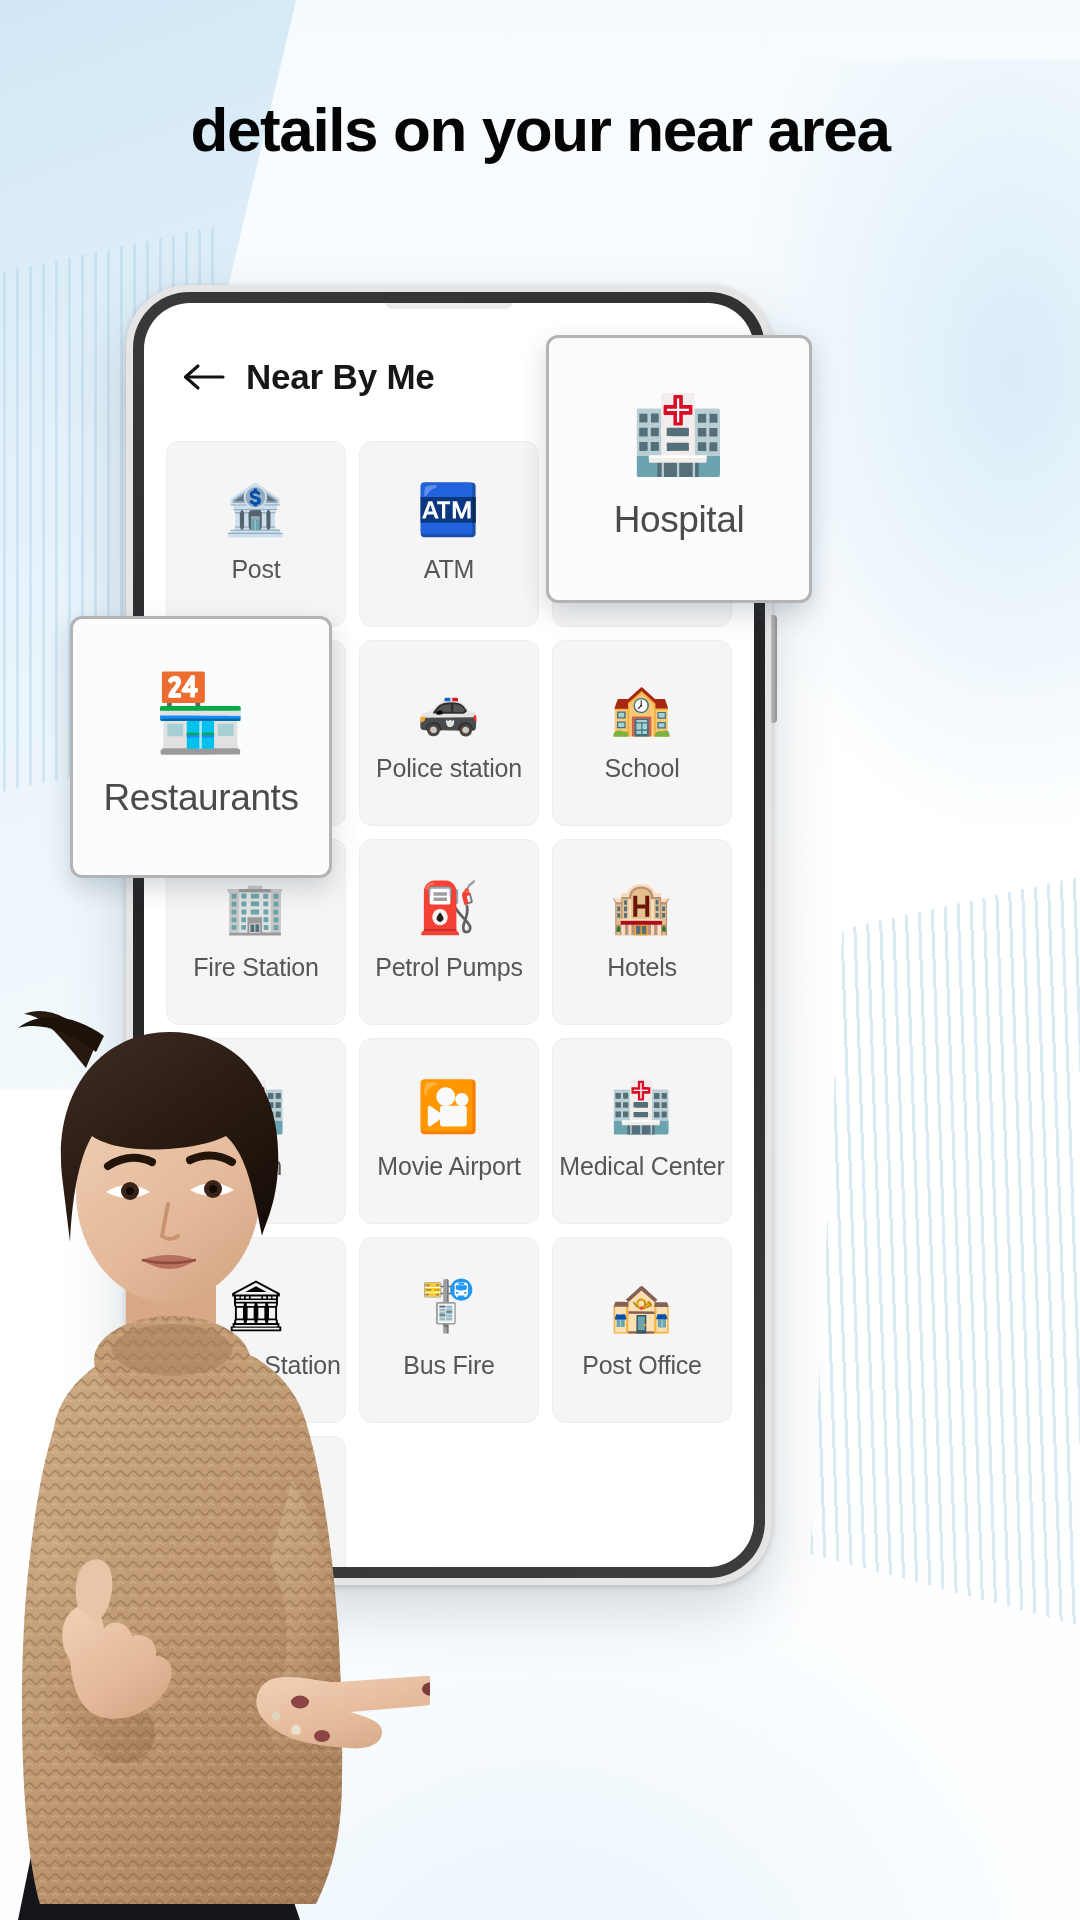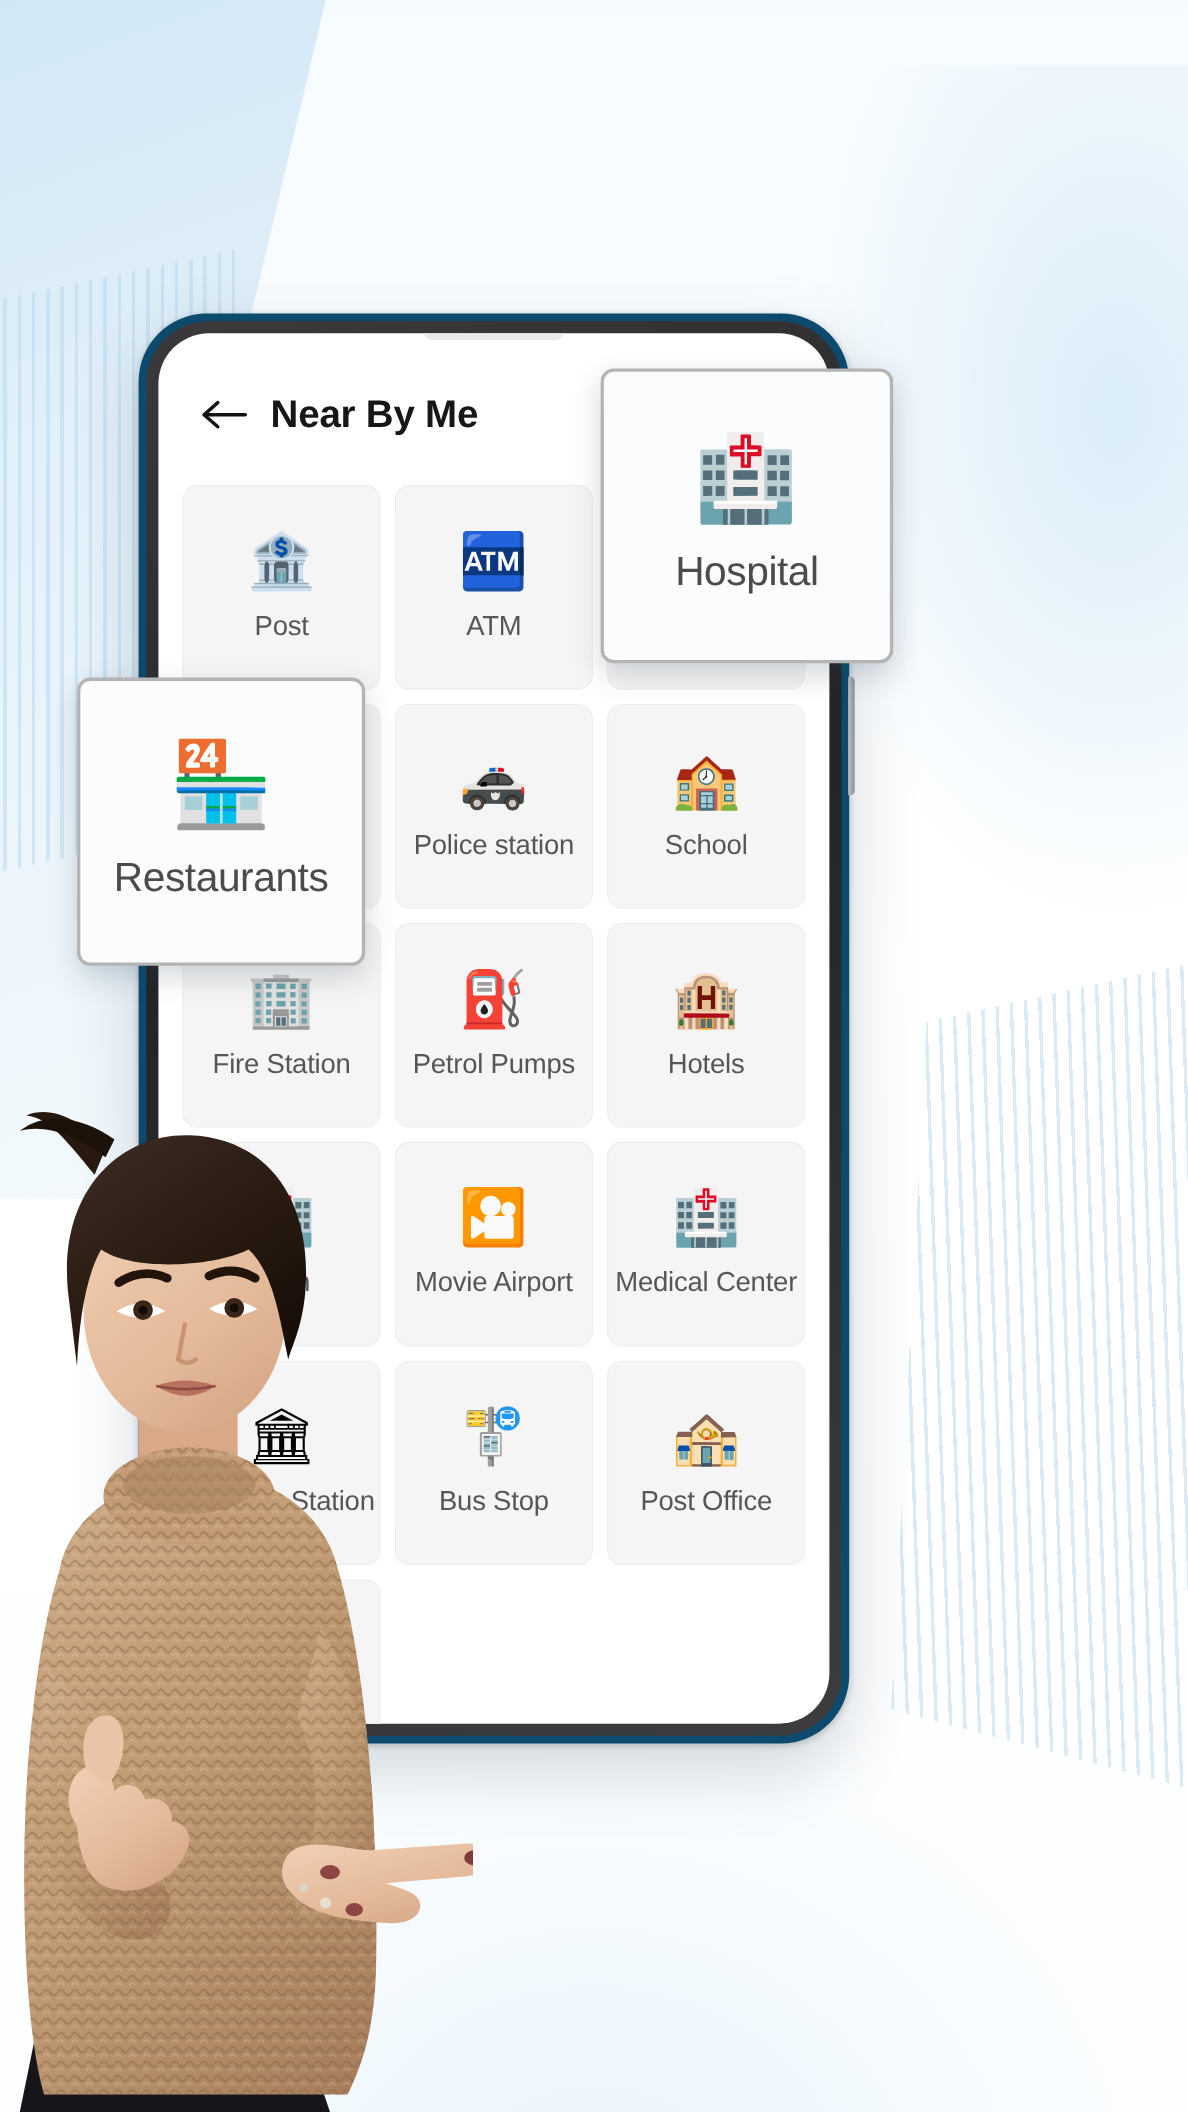--- a/index.html
+++ b/index.html
@@ -43,21 +43,21 @@
     z-index:6;
     font-stretch:condensed;
   }
   #headline span{display:block;}
 
   
   #phone{
     position:absolute;left:126px;top:285px;
     width:646px;height:1300px;
     border-radius:62px;
-    background:#0c4a6e;
+    background:#e5e5e5;
     padding:7px;
     box-shadow:0 24px 60px rgba(60,80,100,.22), 0 2px 6px rgba(0,0,0,.18);
     z-index:5;
   }
   #phone-bezel{
     width:100%;height:100%;
     border-radius:56px;
     background:linear-gradient(160deg,#3a3a3c 0%,#242426 40%,#3d3d3f 100%);
     padding:11px;
   }
@@ -135,20 +135,21 @@
 
 <div id="bg-layer">
   <div class="bg-sheet bg-right-glow"></div>
   <div class="bg-sheet bg-left-wedge"></div>
   <div class="bg-sheet bg-left-stripes"></div>
   <div class="bg-sheet bg-right-fan"></div>
   <div class="bg-sheet bg-bottom-glow"></div>
 </div>
 
 <div id="headline">
+  <span>details on your near area</span>
 </div>
 
 <div id="phone">
   <div id="phone-power-btn"></div>
   <div id="phone-bezel">
     <div id="phone-screen">
       <div id="phone-notch"></div>
 
       <div id="app-header">
         <svg id="back-arrow" viewBox="0 0 44 32">
@@ -210,21 +211,21 @@
           <div class="tile-emoji">🏥</div>
           <div class="tile-label">Medical Center</div>
         </div>
 
         <div class="tile">
           <div class="tile-emoji">🏛</div>
           <div class="tile-label">Railway Station</div>
         </div>
         <div class="tile">
           <div class="tile-emoji">🚏</div>
-          <div class="tile-label">Bus Stop</div>
+          <div class="tile-label">Bus Fire</div>
         </div>
         <div class="tile">
           <div class="tile-emoji">🏤</div>
           <div class="tile-label">Post Office</div>
         </div>
         <div class="tile">
           <div class="tile-emoji">🛂</div>
           <div class="tile-label">Airport</div>
         </div>
       </div>

